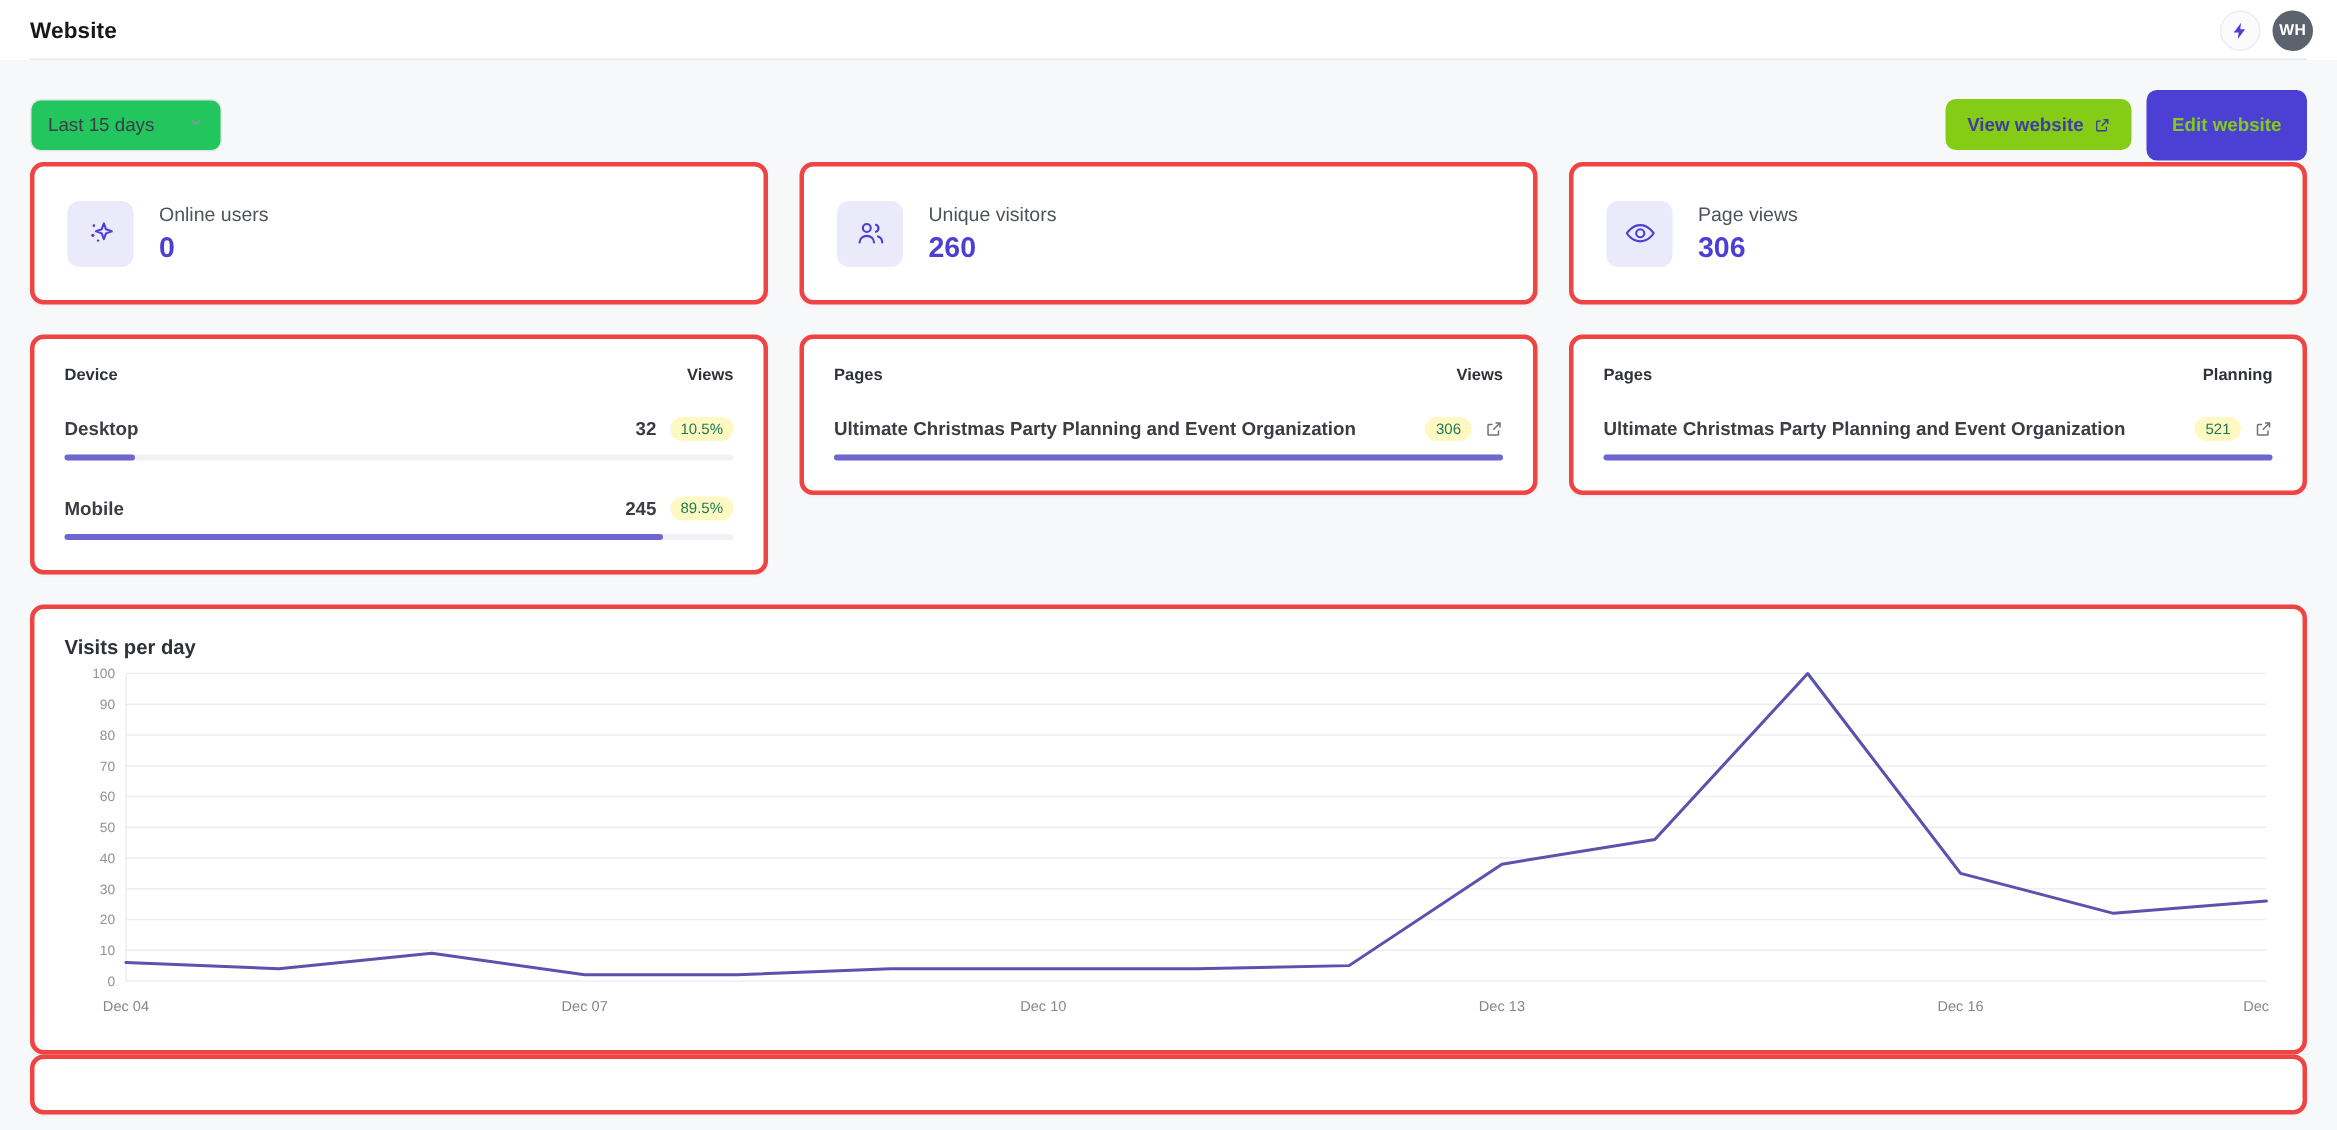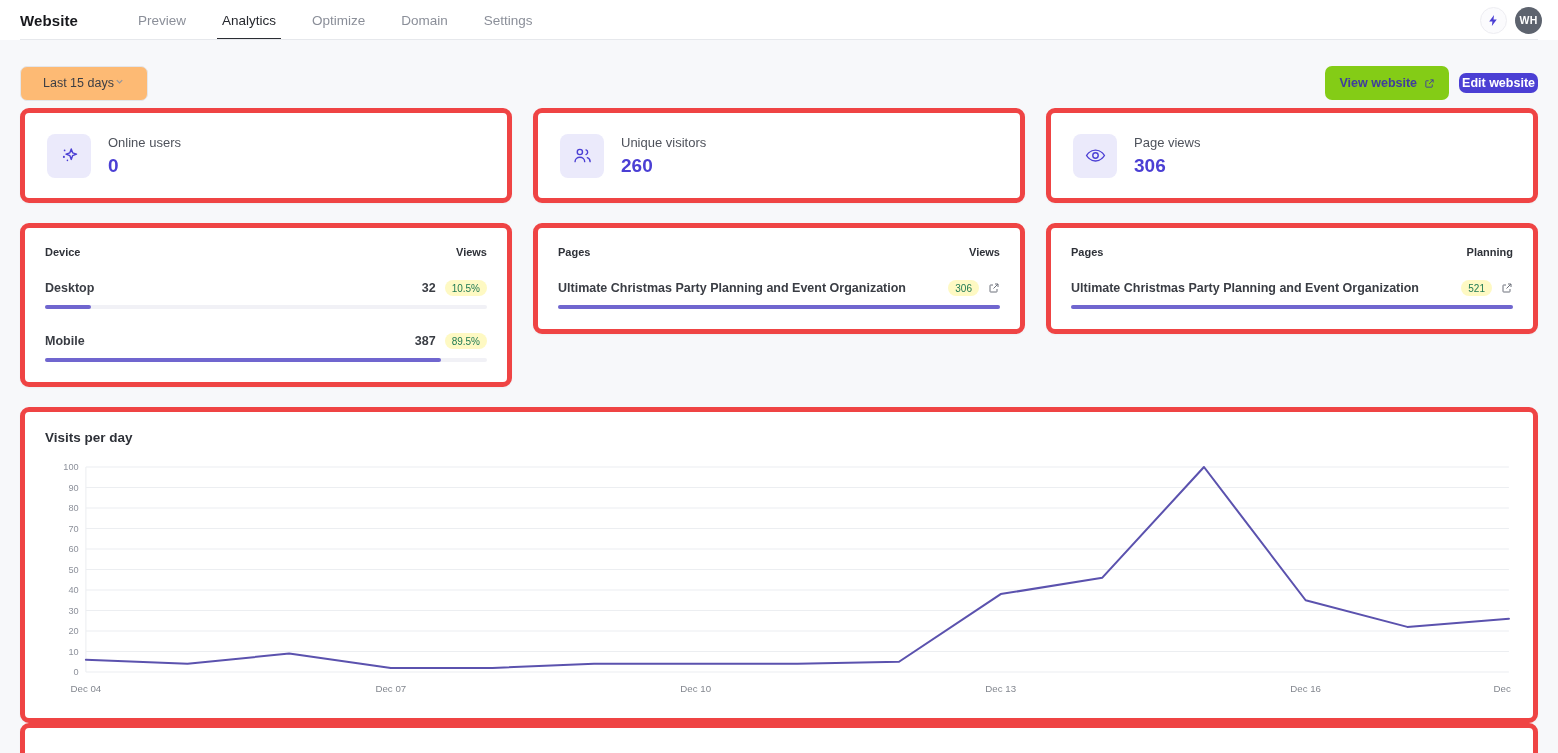--- a/index.html
+++ b/index.html
@@ -52,50 +52,50 @@
     display: flex; align-items: center; justify-content: center;
     cursor: pointer;
   }
 
   
   .toolbar {
     display: flex; align-items: center;
     padding: 18px 20px 0 20px; height: 68px;
   }
   .select {
-    width: 128px; height: 35px; background: #fdba74;
+    width: 128px; height: 35px; background: #22c55e;
     border: 1px solid #e4e6eb; border-radius: 7px;
-    display: flex; align-items: center; padding: 0 22px;
+    display: flex; align-items: center; padding: 0 11px;
     font-size: 12.5px; color: #3b3e45; cursor: pointer;
   }
   .select .chev { margin-left: auto; color: #8e939e; }
   .toolbar-right { margin-left: auto; display: flex; align-items: center; gap: 10px; }
   .btn-secondary {
     height: 34px; background: #84cc16; color: #3f3d9e;
     border: none; border-radius: 7px; padding: 0 14px;
     font-size: 12.5px; font-weight: bold; cursor: pointer;
     display: flex; align-items: center; gap: 7px;
     font-family: "Liberation Sans", sans-serif;
   }
   .btn-primary {
-    height: 20px; background: #4b3fd4; color: #ffffff;
-    border: none; border-radius: 7px; padding: 0 3px;
+    height: 47px; background: #4b3fd4; color: #84cc16;
+    border: none; border-radius: 7px; padding: 0 17px;
     font-size: 12.5px; font-weight: bold; cursor: pointer;
     display: flex; align-items: center;
     font-family: "Liberation Sans", sans-serif;
   }
 
   
   .wrap { padding: 0 20px; }
   .row {
     display: grid; grid-template-columns: repeat(3, 1fr);
     gap: 21px; margin-bottom: 20px;
   }
   .card {
-    background: #fff; border: 5px solid #ef4444; border-radius: 9px;
+    background: #fff; border: 3px solid #ef4444; border-radius: 9px;
     box-shadow: 0 1px 2px rgba(16,24,40,.04);
   }
 
   
   .stat { display: flex; align-items: center; gap: 17px; padding: 23px 22px; height: 95px; }
   .stat-icon {
     width: 44px; height: 44px; border-radius: 8px; background: #ebeafb;
     display: flex; align-items: center; justify-content: center; flex: none;
   }
   .stat-label { font-size: 13px; color: #4e525b; margin-bottom: 5px; }
@@ -119,45 +119,38 @@
     background: #fef9c3; color: #1f7a53; border-radius: 9px;
     font-size: 10px; padding: 2.5px 7px; font-weight: normal;
     white-space: nowrap;
   }
   .ext { flex: none; cursor: pointer; display: flex; }
   .track { height: 4px; border-radius: 3px; background: #f1f1f6; position: relative; }
   .fill { height: 4px; border-radius: 3px; background: #7066cf; }
 
   
   .chartcard { padding: 18px 20px 14px 20px; }
-  .chart-title { font-size: 13.5px; font-weight: bold; color: #2e3138; margin-bottom: 12px; }
+  .chart-title { font-size: 13.5px; font-weight: bold; color: #2e3138; }
   .chart-area { position: relative; height: 247px; }
   .chart-svg { display: block; width: 100%; height: 247px; }
   .tick-y {
     font-size: 9px; fill: #8d919b;
     font-family: "Liberation Sans", sans-serif;
   }
   .tick-x {
     font-size: 9.5px; fill: #83878f;
     font-family: "Liberation Sans", sans-serif;
   }
   .bottomcard { height: 40px; }
 </style>
 </head>
 <body>
 
 <div class="topbar">
   <div class="brand">Website</div>
-  <div class="navtabs">
-    <div class="navtab">Preview</div>
-    <div class="navtab active">Analytics</div>
-    <div class="navtab">Optimize</div>
-    <div class="navtab">Domain</div>
-    <div class="navtab">Settings</div>
-  </div>
   <div class="topright">
     <div class="bolt-btn">
       <svg width="13" height="13" viewBox="0 0 24 24">
         <path d="M13 2 4 14h6l-1 8 9-12h-6z" fill="#4b3fd4"></path>
       </svg>
     </div>
     <div class="avatar">WH</div>
   </div>
 </div>
 
@@ -244,21 +237,21 @@
           <span class="badge">10.5%</span>
         </div>
         <div class="track">
           <div class="fill" style="width: 10.5%;"></div>
         </div>
       </div>
 
       <div class="list-row">
         <div class="list-row-top">
           <span class="list-row-name">Mobile</span>
-          <span class="row-count">387</span>
+          <span class="row-count">245</span>
           <span class="badge">89.5%</span>
         </div>
         <div class="track">
           <div class="fill" style="width: 89.5%;"></div>
         </div>
       </div>
     </div>
 
     <div class="card listcard">
       <div class="list-head">

